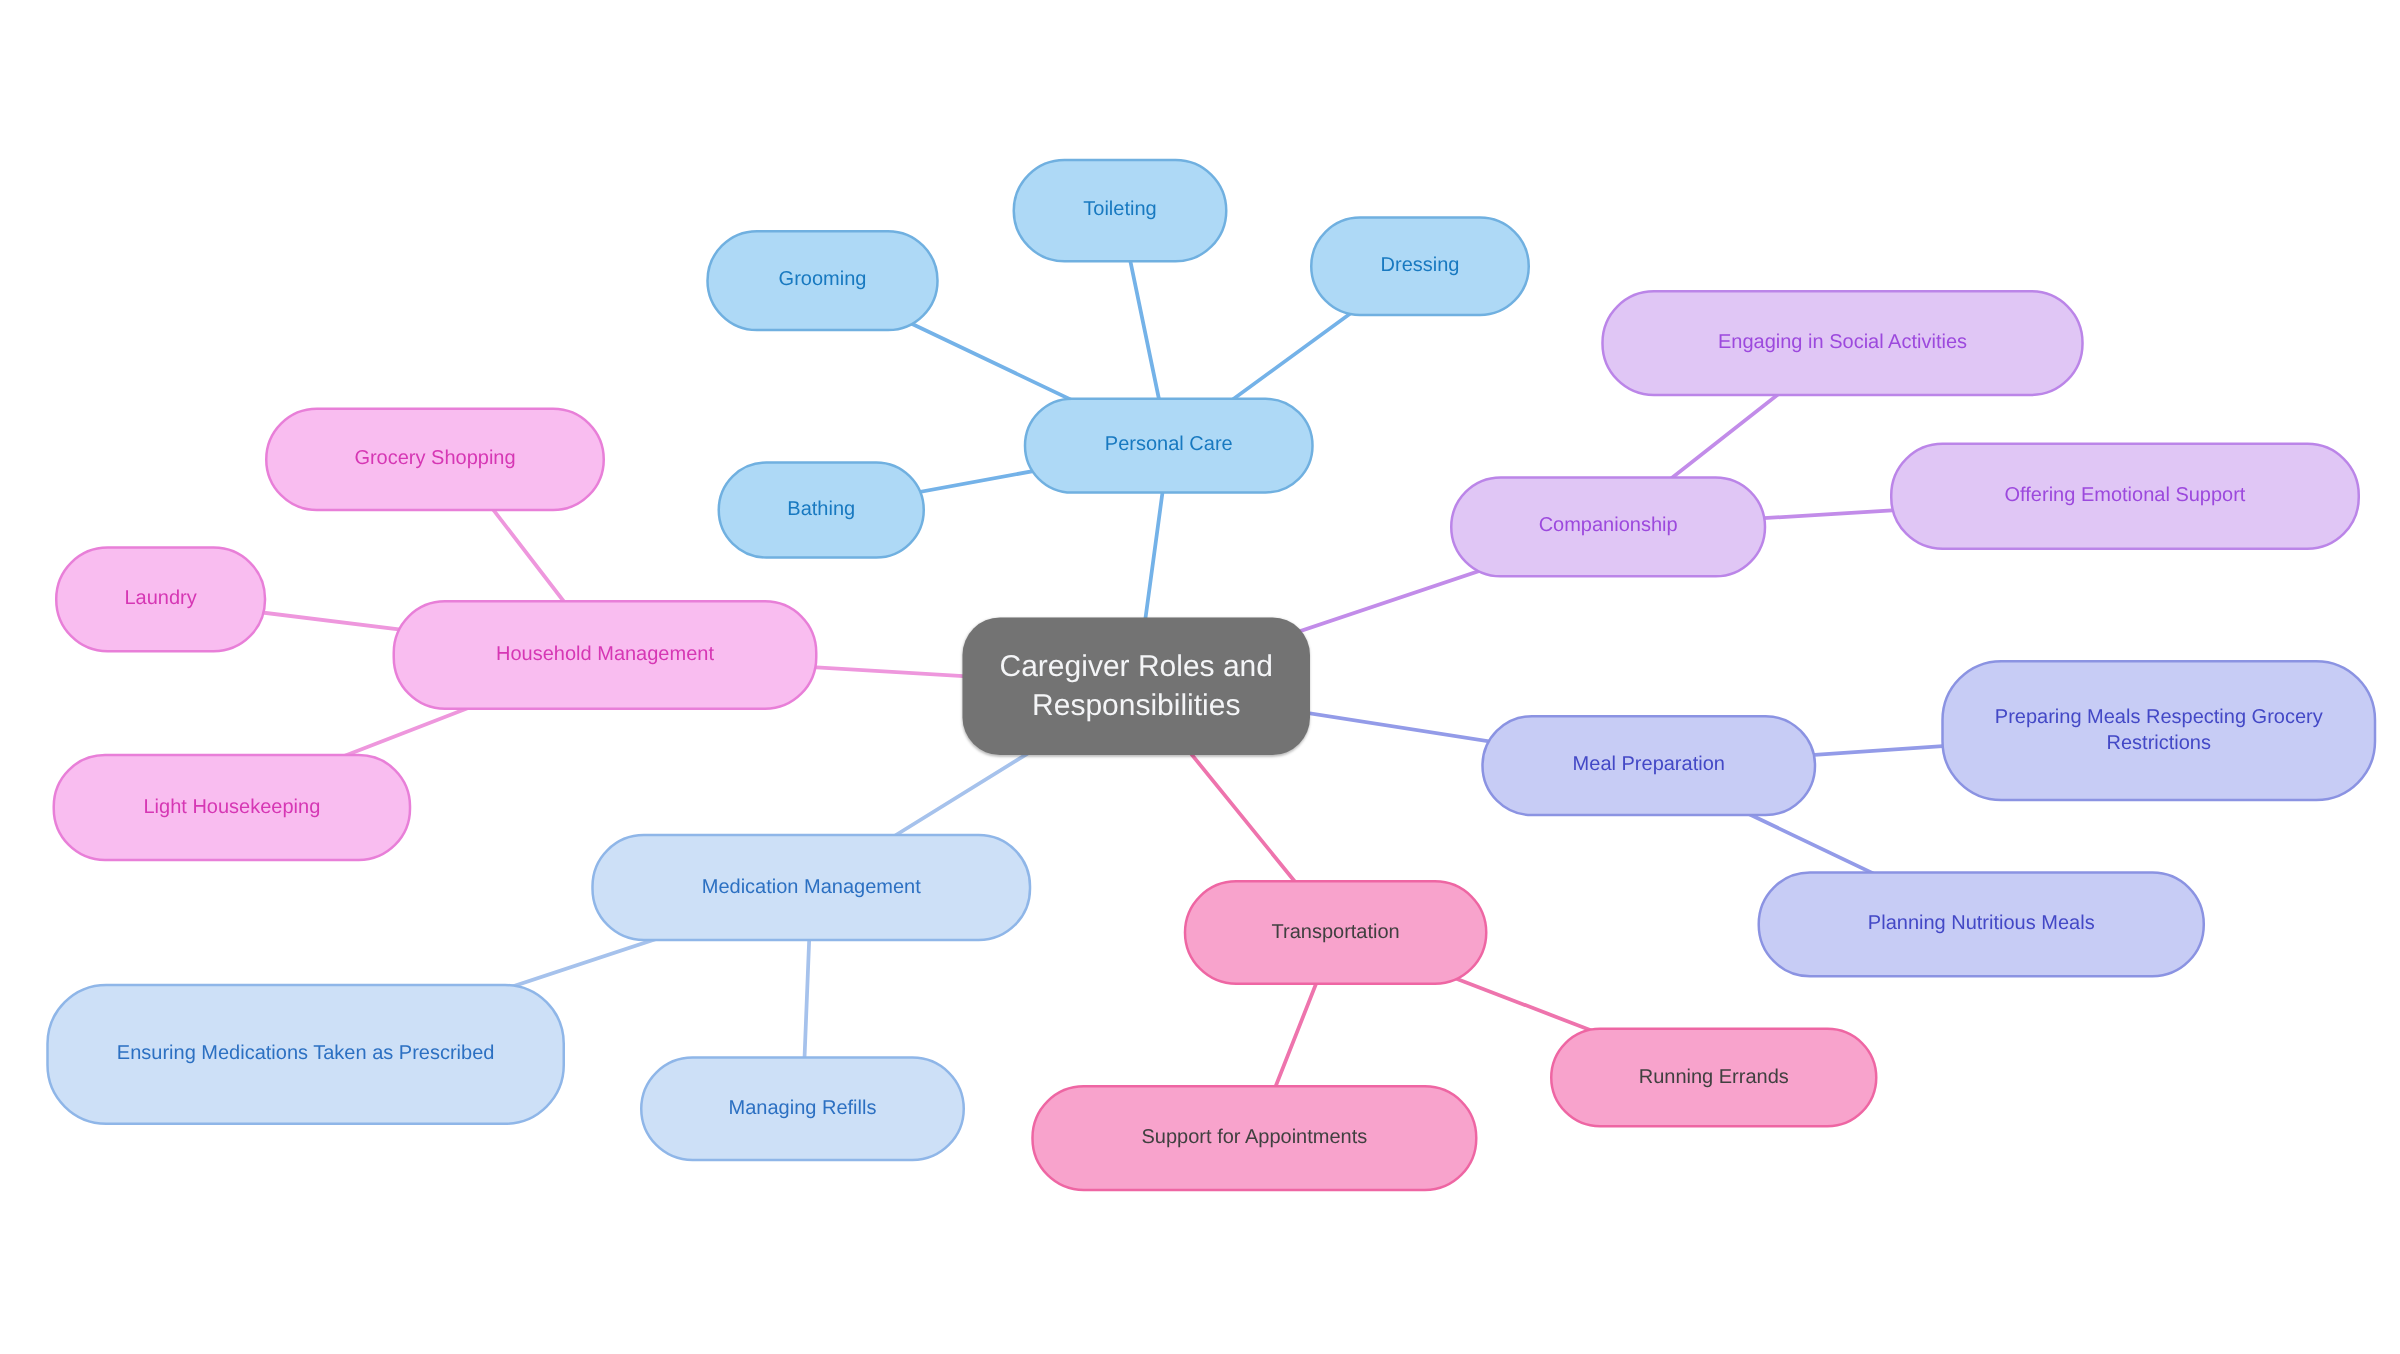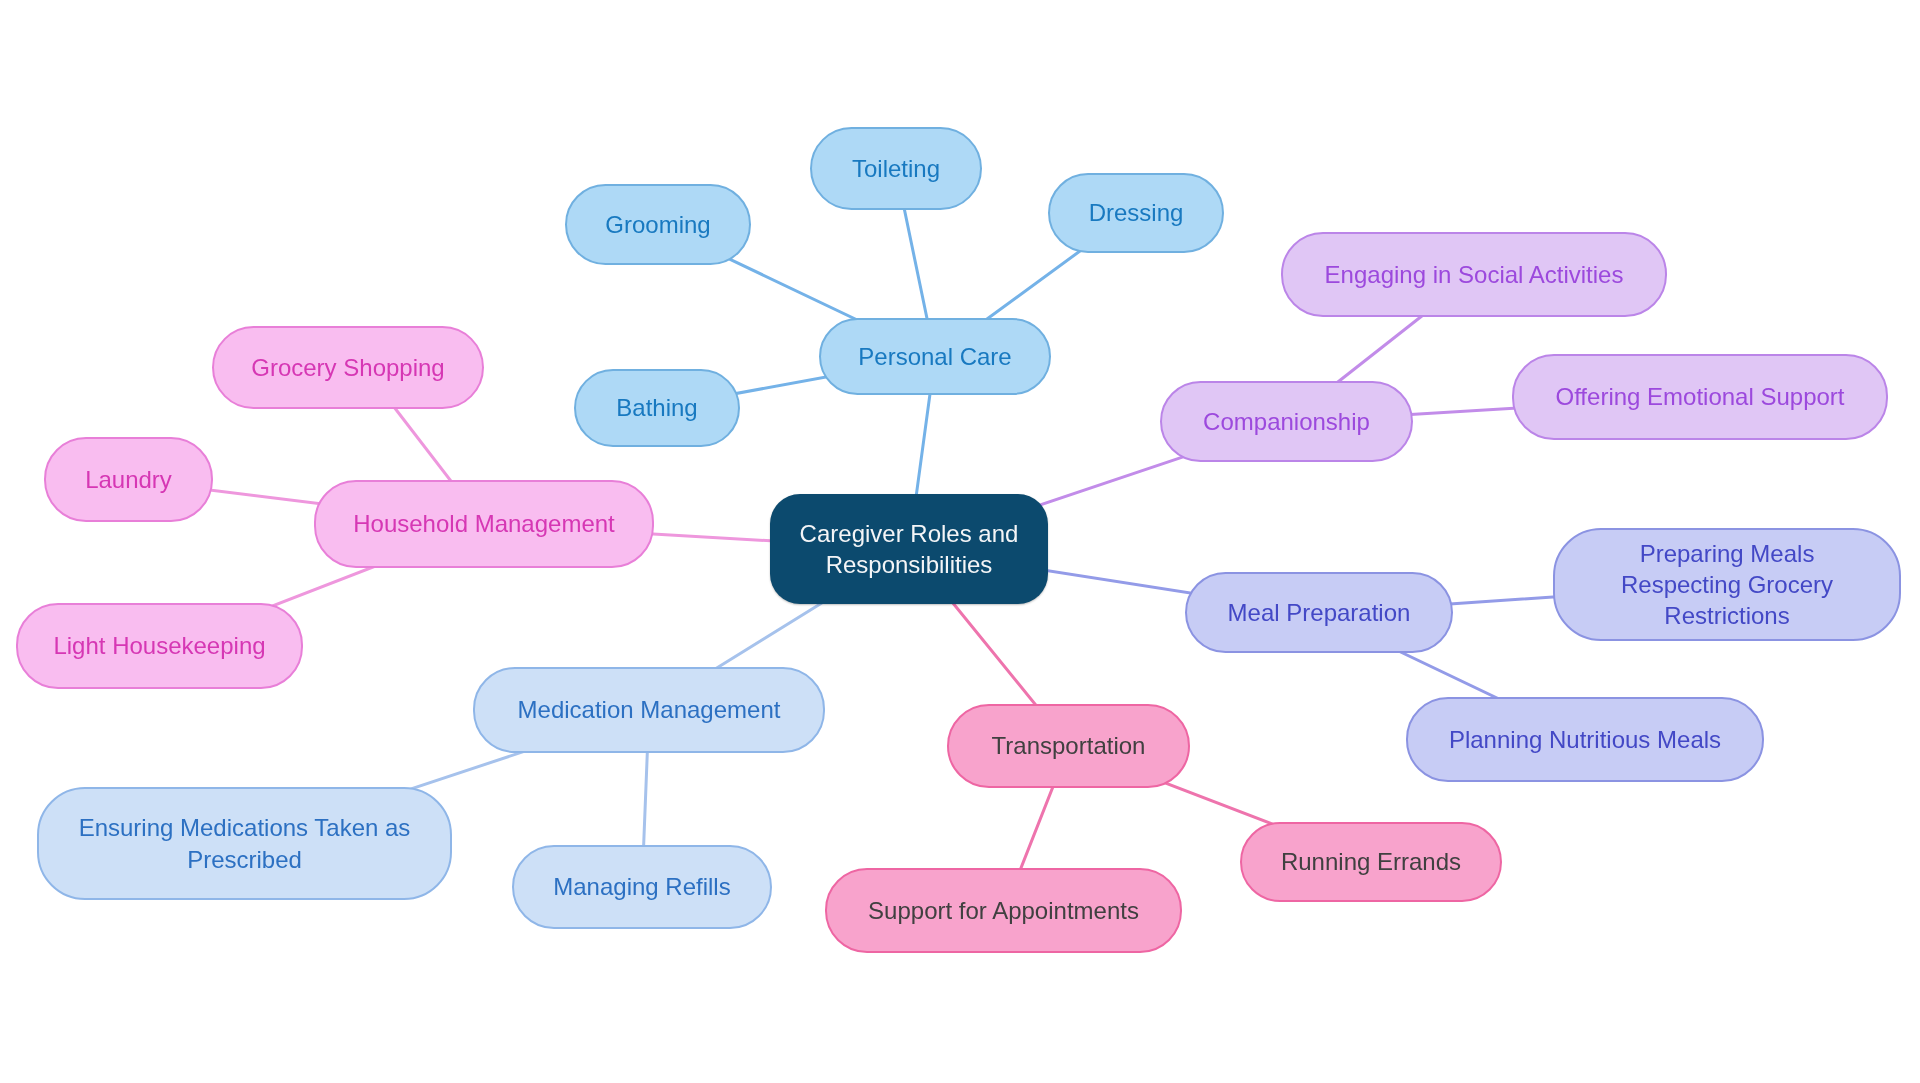--- a/index.html
+++ b/index.html
@@ -19,29 +19,29 @@
   .e-med{stroke:#a6c2ec;}
   .e-trans{stroke:#ee74ad;}
 
   .node{
     position:absolute;
     box-sizing:border-box;
     display:flex;align-items:center;justify-content:center;
     text-align:center;
     border-radius:42px;
     border:2px solid transparent;
-    font-size:24px;
+    font-size:16px;
     line-height:1.3;
     padding:0 22px;
     cursor:pointer;
     user-select:none;
   }
   .tall{border-radius:48px;}
   .central{
-    background:#0c4a6e;
+    background:#737373;
     border:none;
     color:#f4f5f7;
     font-size:24px;
     border-radius:30px;
     box-shadow:0 1px 2px rgba(0,0,0,0.25);
   }
   .b-pc{background:#aed9f6;border-color:#70b0e0;color:#1879c0;}
   .b-comp{background:#e0c6f5;border-color:#bb85e8;color:#9c49dd;}
   .b-meal{background:#c7ccf5;border-color:#8b93e2;color:#4348c6;}
   .b-house{background:#f9bdf0;border-color:#e87fd8;color:#d637b4;}
@@ -94,21 +94,21 @@
   <div class="node b-comp" style="left:1281px;top:232px;width:386px;height:85px">Engaging in Social Activities</div>
   <div class="node b-comp" style="left:1512px;top:354px;width:376px;height:86px">Offering Emotional Support</div>
 
   <div class="node b-meal" style="left:1185px;top:572px;width:268px;height:81px">Meal Preparation</div>
   <div class="node b-meal tall" style="left:1553px;top:528px;width:348px;height:113px">Preparing Meals Respecting Grocery Restrictions</div>
   <div class="node b-meal" style="left:1406px;top:697px;width:358px;height:85px">Planning Nutritious Meals</div>
 
   <div class="node b-house" style="left:314px;top:480px;width:340px;height:88px">Household Management</div>
   <div class="node b-house" style="left:212px;top:326px;width:272px;height:83px">Grocery Shopping</div>
   <div class="node b-house" style="left:44px;top:437px;width:169px;height:85px">Laundry</div>
-  <div class="node b-house" style="left:16px;top:603px;width:287px;height:86px">Light Housekeeping</div>
+  <div class="node b-house" style="left:42px;top:603px;width:287px;height:86px">Light Housekeeping</div>
 
   <div class="node b-med" style="left:473px;top:667px;width:352px;height:86px">Medication Management</div>
   <div class="node b-med tall" style="left:37px;top:787px;width:415px;height:113px">Ensuring Medications Taken as Prescribed</div>
   <div class="node b-med" style="left:512px;top:845px;width:260px;height:84px">Managing Refills</div>
 
   <div class="node b-trans" style="left:947px;top:704px;width:243px;height:84px">Transportation</div>
   <div class="node b-trans" style="left:825px;top:868px;width:357px;height:85px">Support for Appointments</div>
   <div class="node b-trans" style="left:1240px;top:822px;width:262px;height:80px">Running Errands</div>
 
 </div>

